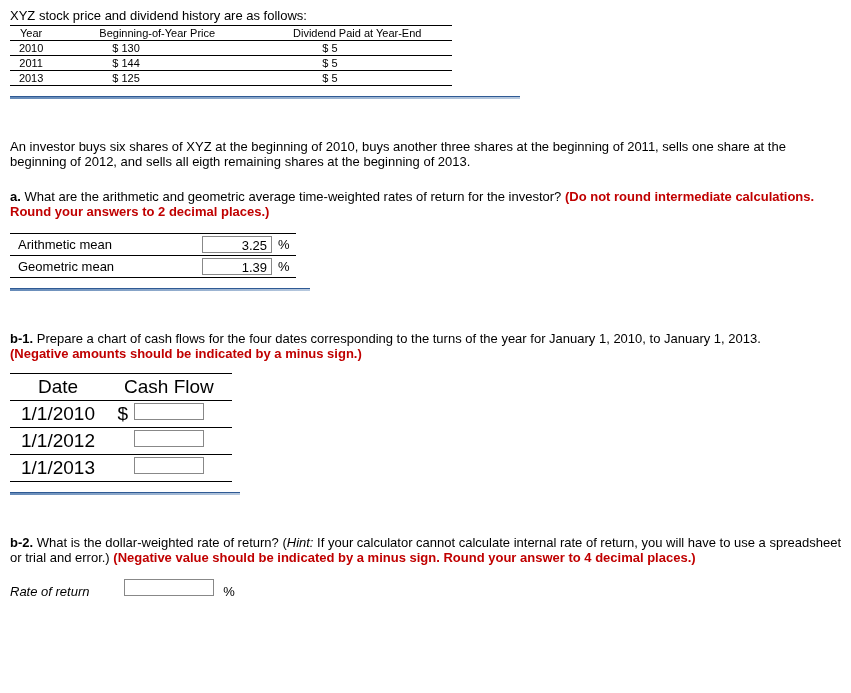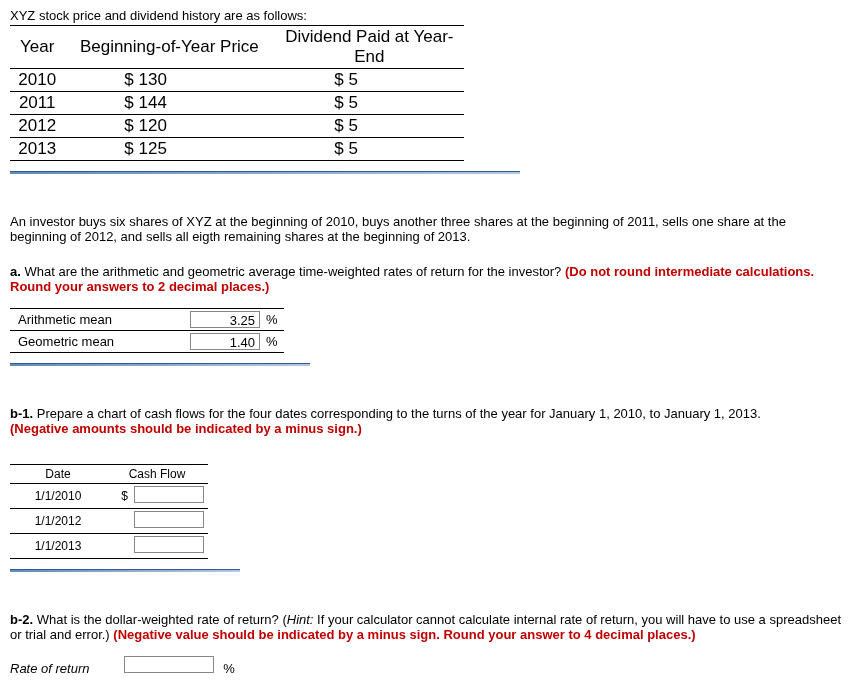--- a/index.html
+++ b/index.html
@@ -8,21 +8,21 @@
     color: #000;
     margin: 0;
     padding: 8px 10px;
     width: 851px;
     box-sizing: border-box;
     background: #fff;
   }
   .intro { margin-bottom: 2px; }
   table.data {
     border-collapse: collapse;
-    font-size: 17px;
+    font-size: 11px;
   }
   table.data th {
     font-weight: normal;
     border-top: 1px solid #000;
     border-bottom: 1px solid #000;
     padding: 1px 10px;
     text-align: center;
     vertical-align: middle;
   }
   table.data td {
@@ -69,20 +69,21 @@
     border: 1px solid #888;
     background: #fff;
     height: 17px;
     width: 70px;
     display: inline-block;
     text-align: right;
     padding-right: 4px;
     font-size: 13px;
     line-height: 17px;
     box-sizing: border-box;
+    margin-left: 12px;
   }
   .input-box-empty {
     border: 1px solid #888;
     background: #fff;
     height: 17px;
     width: 70px;
     display: inline-block;
     box-sizing: border-box;
   }
 
@@ -96,22 +97,22 @@
   .ruler3 {
     height: 2px;
     background: linear-gradient(to right,#658ab8,#b6c8de);
     margin-top: 10px;
     width: 230px;
     border-top:1px solid #2f5a94;
   }
 
   table.cflow {
     border-collapse: collapse;
-    font-size: 12px;
-    margin-top: 28px;
+    font-size: 19px;
+    margin-top: 12px;
   }
   table.cflow th {
     font-weight: normal;
     border-top:1px solid #000;
     border-bottom:1px solid #000;
     padding: 2px 18px;
     text-align: center;
   }
   table.cflow td {
     border-bottom:1px solid #000;
@@ -139,25 +140,20 @@
     <td class="year">2010</td>
     <td class="price">$ 130</td>
     <td class="div">$ 5</td>
   </tr>
   <tr>
     <td class="year">2011</td>
     <td class="price">$ 144</td>
     <td class="div">$ 5</td>
   </tr>
   <tr>
-    <td class="year">2012</td>
-    <td class="price">$ 120</td>
-    <td class="div">$ 5</td>
-  </tr>
-  <tr>
     <td class="year">2013</td>
     <td class="price">$ 125</td>
     <td class="div">$ 5</td>
   </tr>
 </tbody>
   </table>
 <div class="ruler"></div>
 
 <div class="section-gap">An investor buys six shares of XYZ at the beginning of 2010, buys another three shares at the beginning of 2011, sells one share at the beginning of 2012, and sells all eigth remaining shares at the beginning of 2013.</div>
 
@@ -167,21 +163,21 @@
 
 <table class="ans">
   <tbody>
       <tr>
     <td class="lbl">Arithmetic mean</td>
     <td class="valcell"><span class="input-box">3.25</span></td>
     <td class="unitcell">%</td>
   </tr>
   <tr>
     <td class="lbl">Geometric mean</td>
-    <td class="valcell"><span class="input-box">1.40</span></td>
+    <td class="valcell"><span class="input-box">1.39</span></td>
     <td class="unitcell">%</td>
   </tr>
 </tbody>
   </table>
 <div class="ruler2"></div>
 
 <div class="section-gap">
   <span class="bold">b-1.</span><span> Prepare a chart of cash flows for the four dates corresponding to the turns of the year for January 1, 2010, to January 1, 2013. </span><br>
   <span class="red">(Negative amounts should be indicated by a minus sign.)</span>
 </div>

